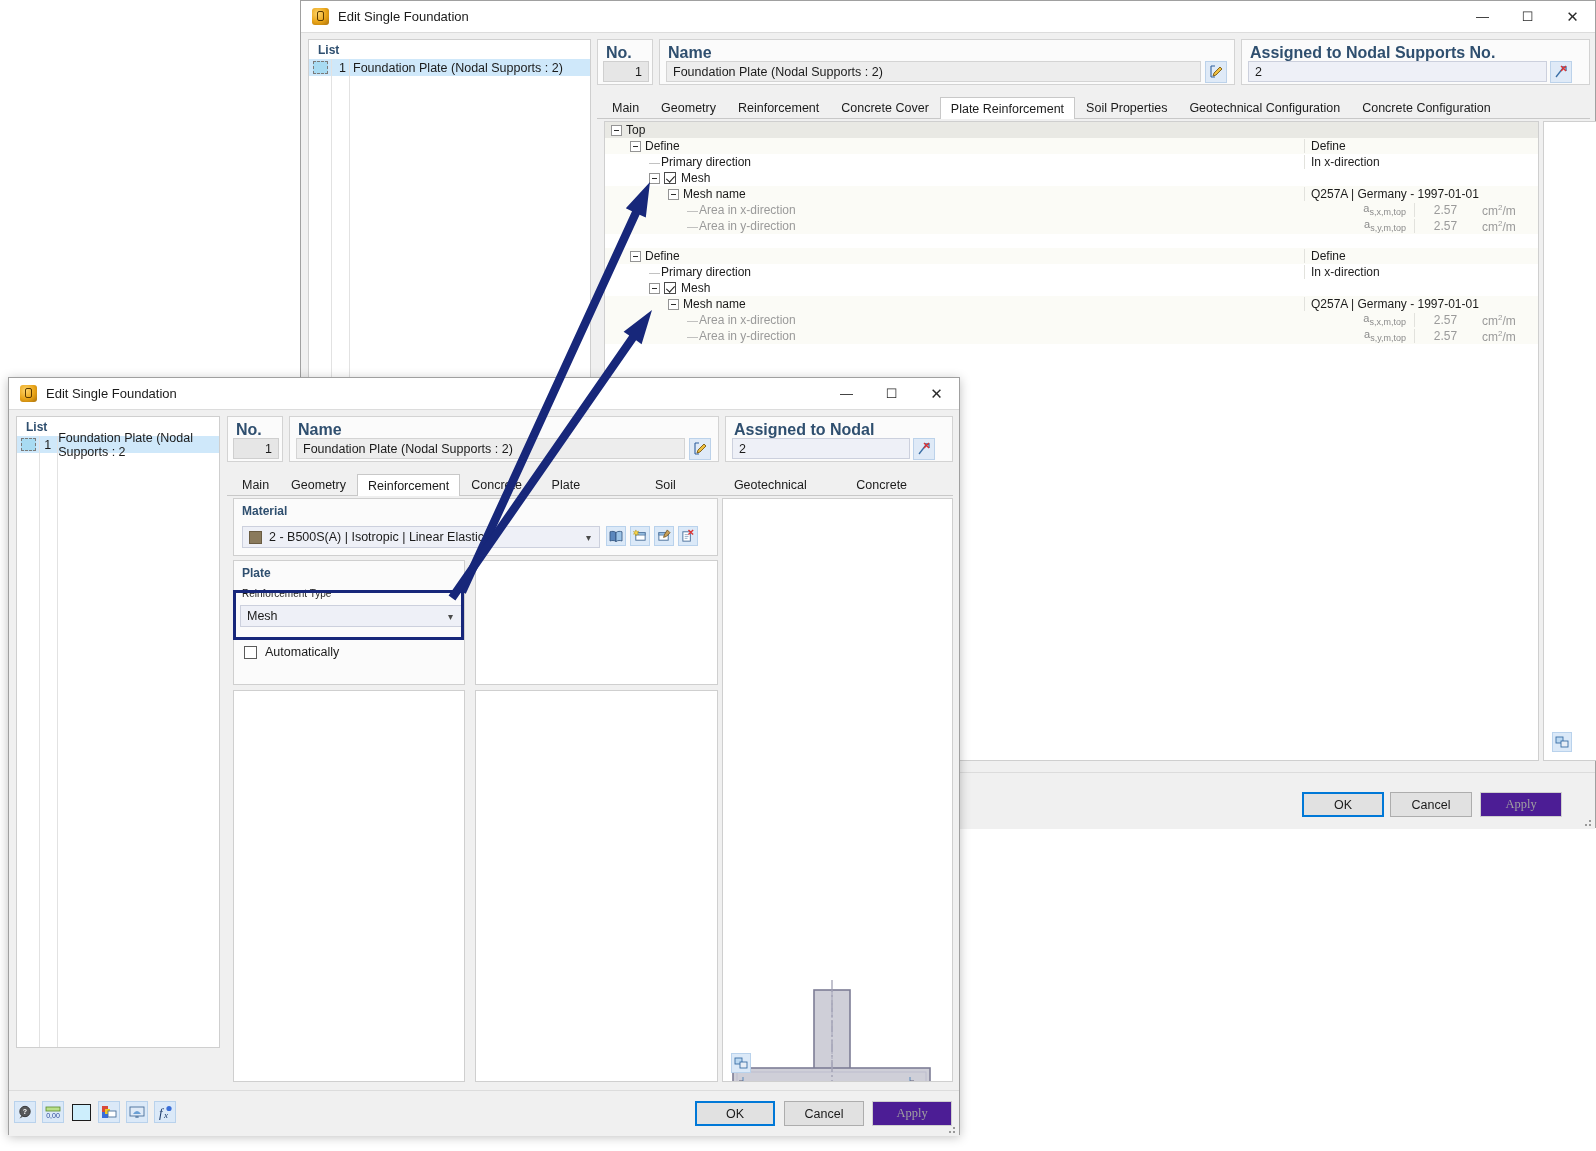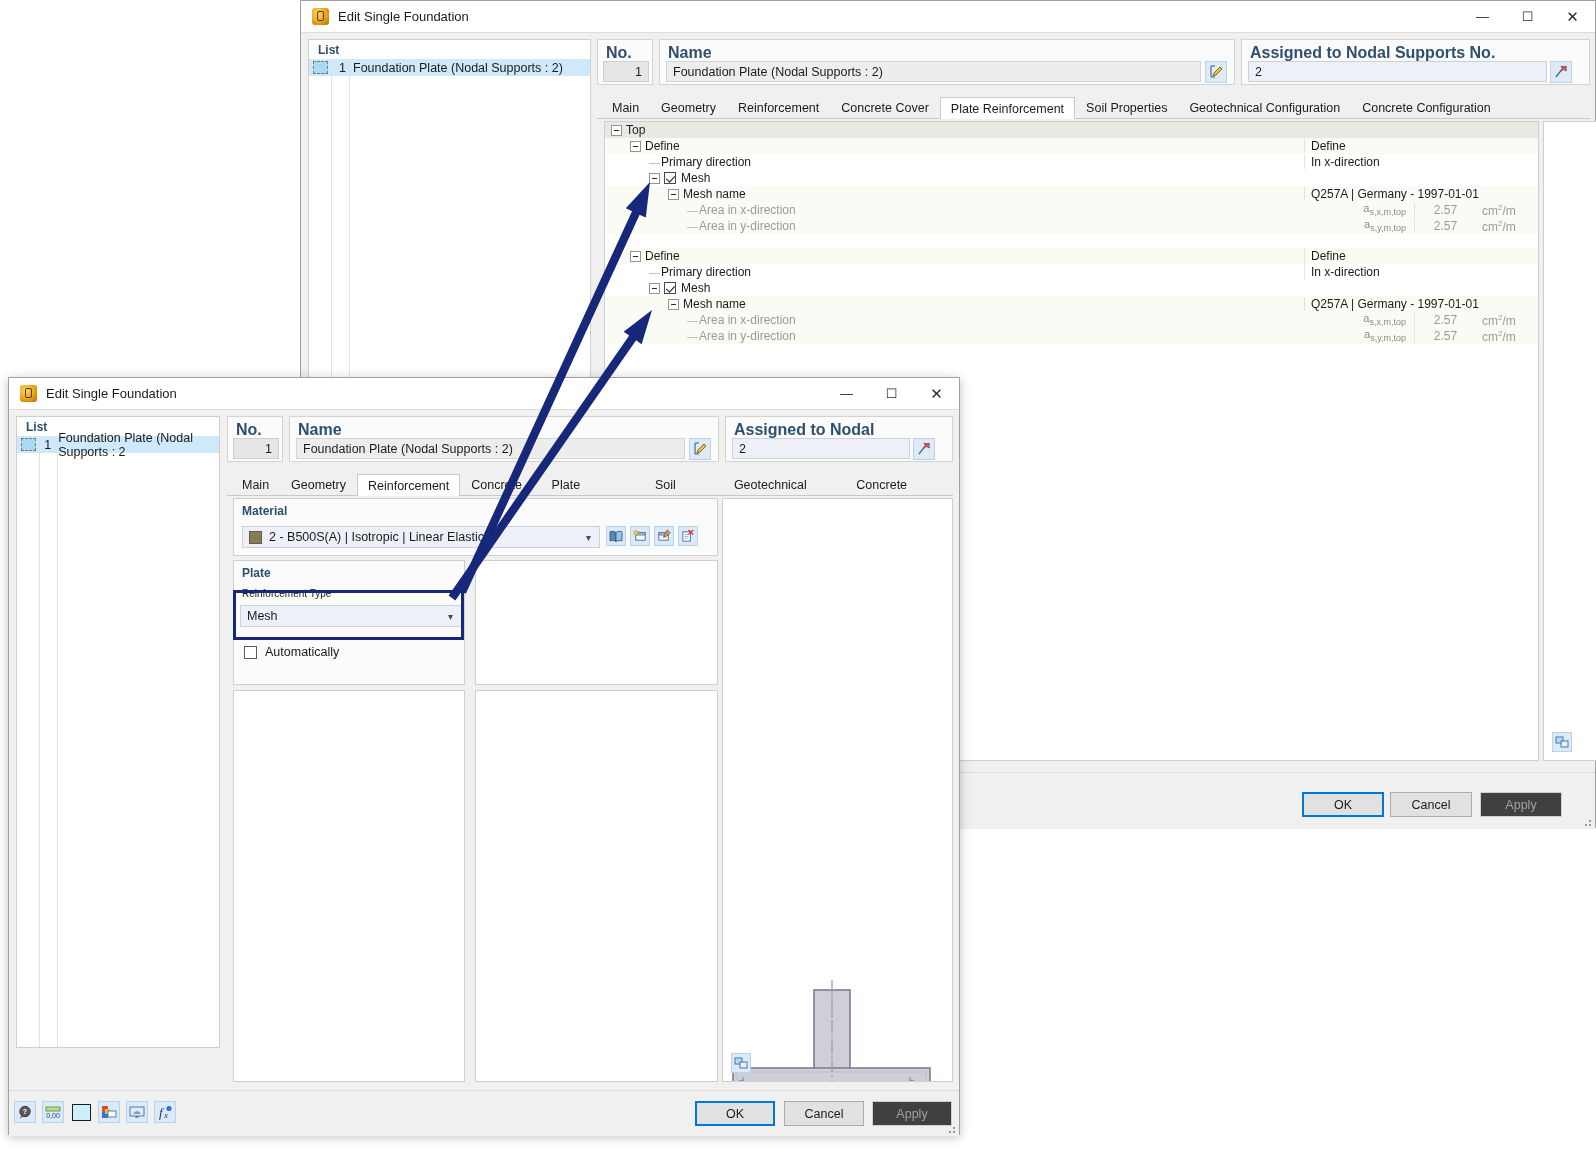--- a/index.html
+++ b/index.html
@@ -59,21 +59,21 @@
   .listbox{background:#fff;border:1px solid #cfcfcf;box-sizing:border-box;position:relative;}
   .list-hdr{font-size:12px;font-weight:bold;color:#2f4f6f;padding:3px 0 2px 9px;}
   .list-item{display:flex;align-items:center;height:17px;background:#cfe8fa;font-size:12.5px;padding-left:4px;}
   .swatch{width:15px;height:13px;background:#a8dbf2;border:1px dashed #7a7a7a;margin-right:5px;flex:none;box-sizing:border-box;}
   .list-colsep{position:absolute;top:19px;bottom:0;width:1px;background:#e2e2e2;}
 
   
   .btn{height:25px;min-width:78px;background:#e1e1e1;border:1px solid #adadad;font-size:12.5px;
     color:#1b1b1b;display:flex;align-items:center;justify-content:center;box-sizing:border-box;}
   .btn.default{background:#e1e1e1;border:2px solid #0078d7;}
-  .btn.disabled{color:#a0a0a0;background:#404040;border:1px solid #cfcfcf;}
+  .btn.disabled{color:#a0a0a0;background:#4c1d95;border:1px solid #cfcfcf;font-family:Liberation Serif, serif;}
 
   .panel{background:#fff;border:1px solid #cfcfcf;box-sizing:border-box;}
   .sect-lbl{font-size:12px;font-weight:bold;color:#2f4f6f;}
 
   .combo{background:#eef0f7;border:1px solid #ccd0dd;height:22px;display:flex;align-items:center;
     font-size:12.5px;padding:0 4px 0 6px;box-sizing:border-box;}
   .caret{margin-left:auto;color:#4a4a4a;font-size:10px;padding-right:4px;}
 
   .minibtn{width:20px;height:20px;background:#dbe9f8;border:1px solid #b9d2ec;box-sizing:border-box;
     display:flex;align-items:center;justify-content:center;flex:none;}

